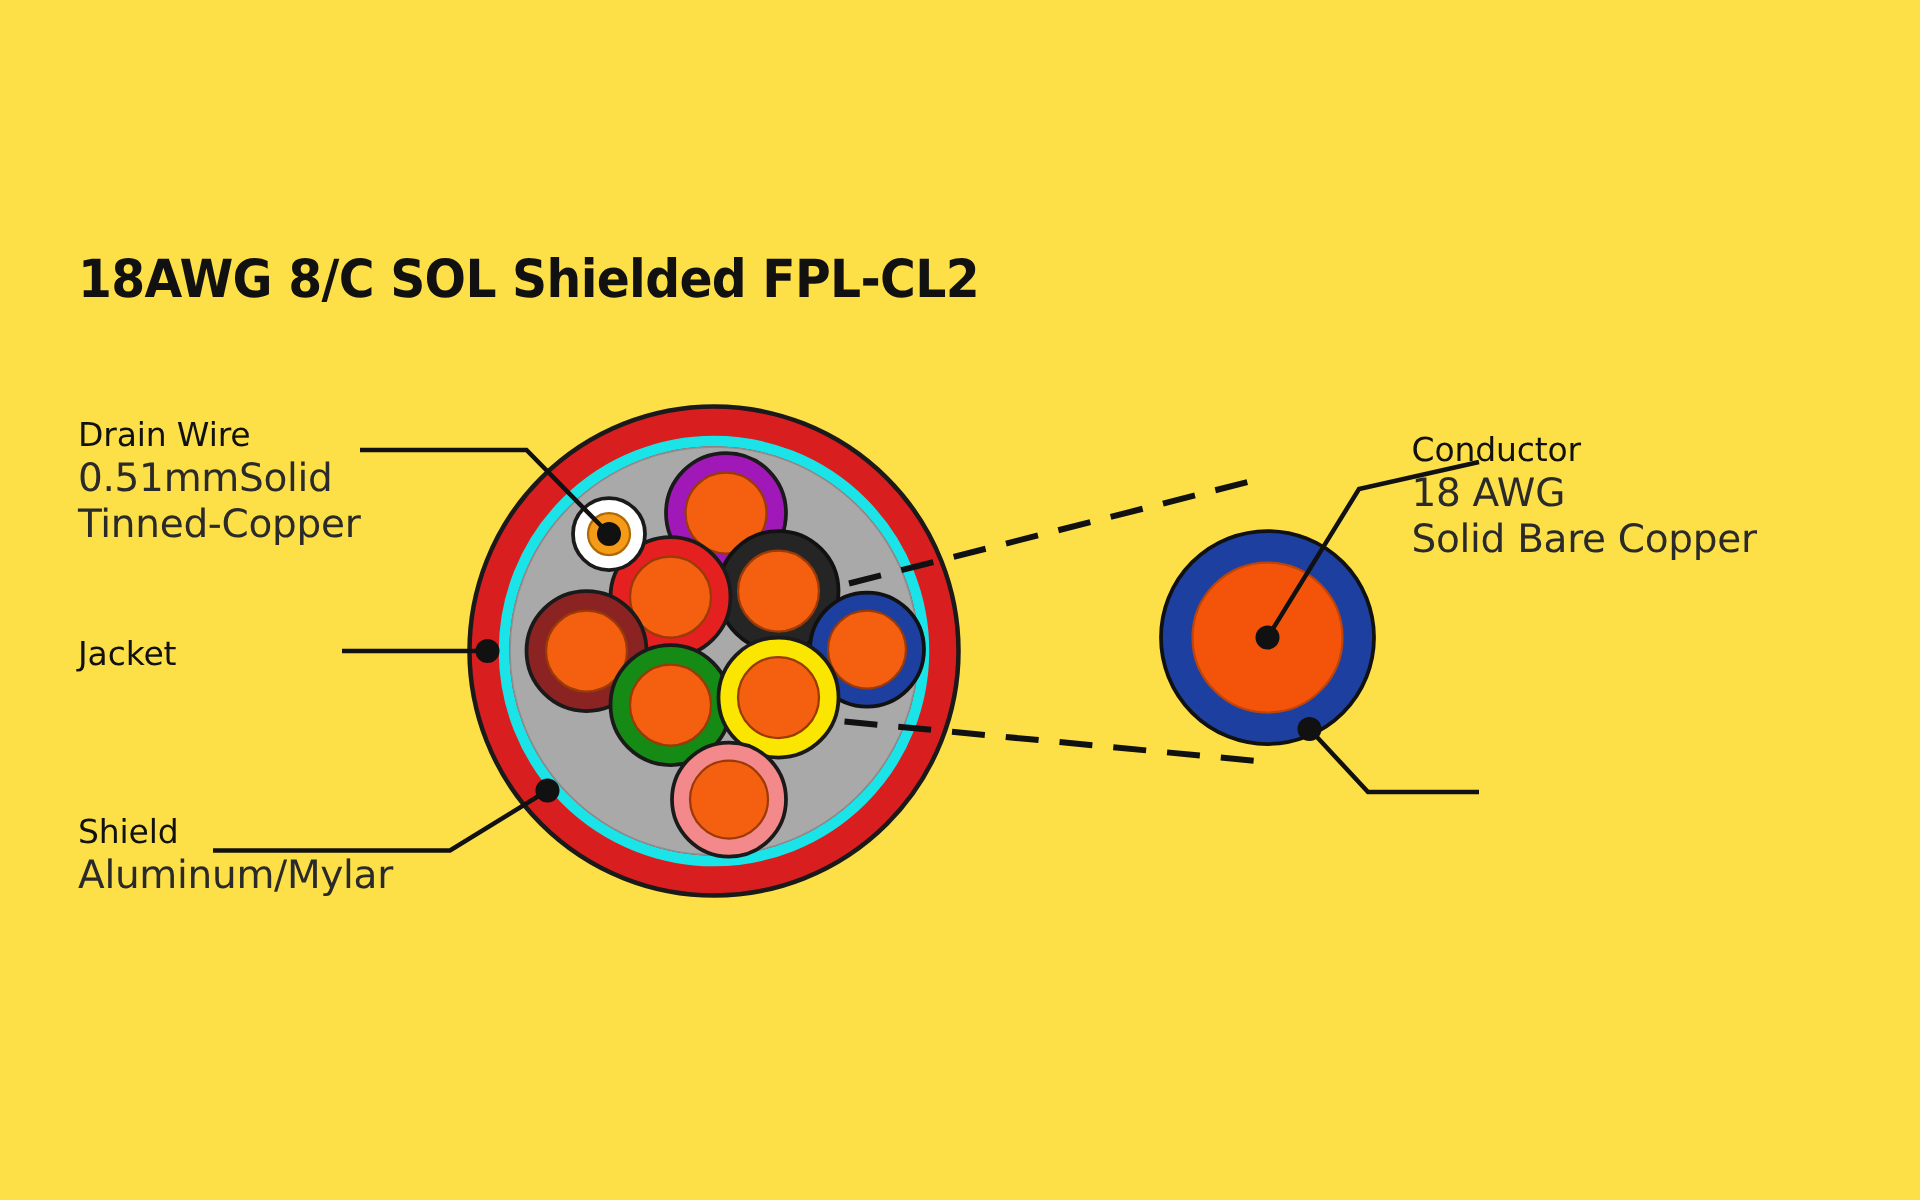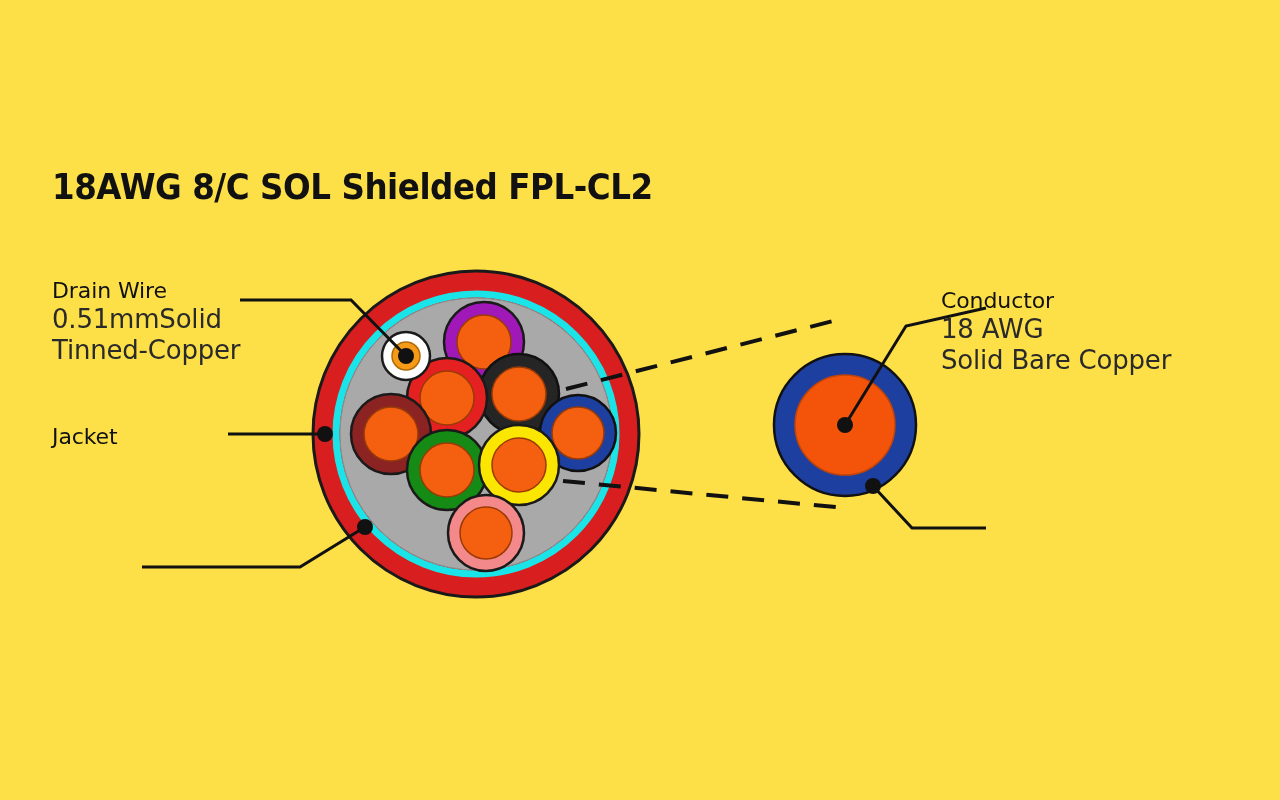--- a/index.html
+++ b/index.html
@@ -168,20 +168,24 @@
   <div class="callout" id="label-drain">
     <div class="c-head">Drain Wire</div>
     <div class="c-line">0.51mmSolid</div>
     <div class="c-line">Tinned-Copper</div>
   </div>
 
   <div class="callout" id="label-jacket">
     <div class="c-head">Jacket</div>
   </div>
 
+  <div class="callout" id="label-shield">
+    <div class="c-head">Shield</div>
+    <div class="c-line">Aluminum/Mylar</div>
+  </div>
 
   <div class="callout" id="label-conductor">
     <div class="c-head">Conductor</div>
     <div class="c-line">18 AWG</div>
     <div class="c-line">Solid Bare Copper</div>
   </div>
 
 
 </div>
 

